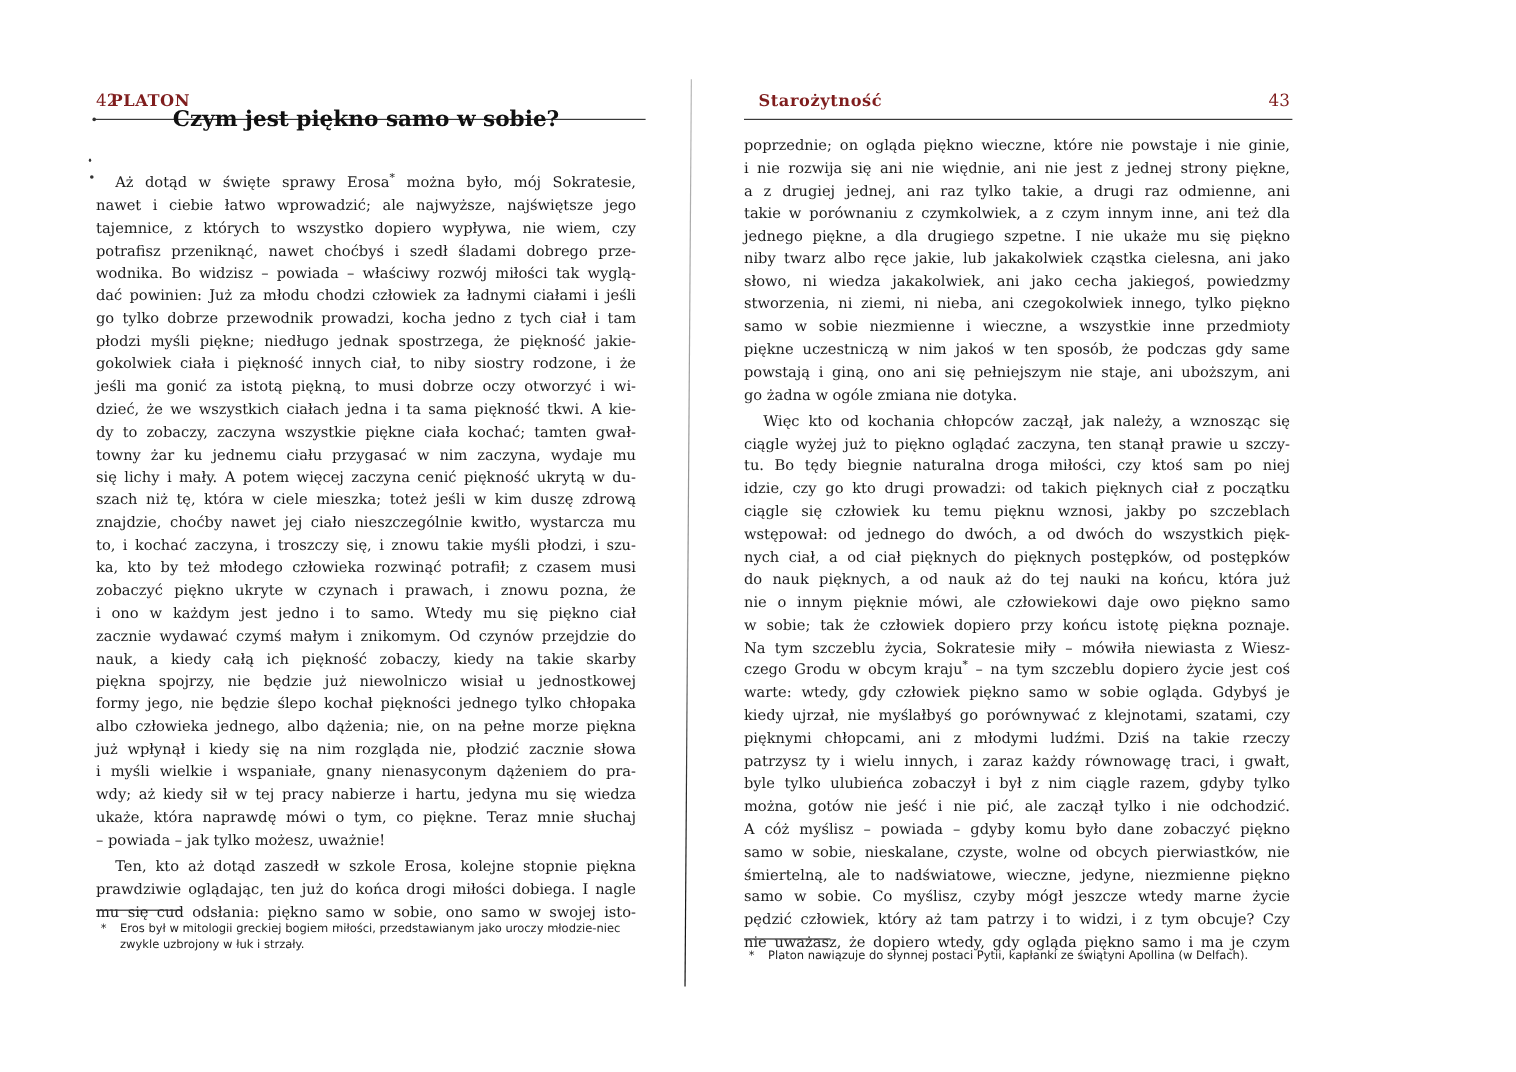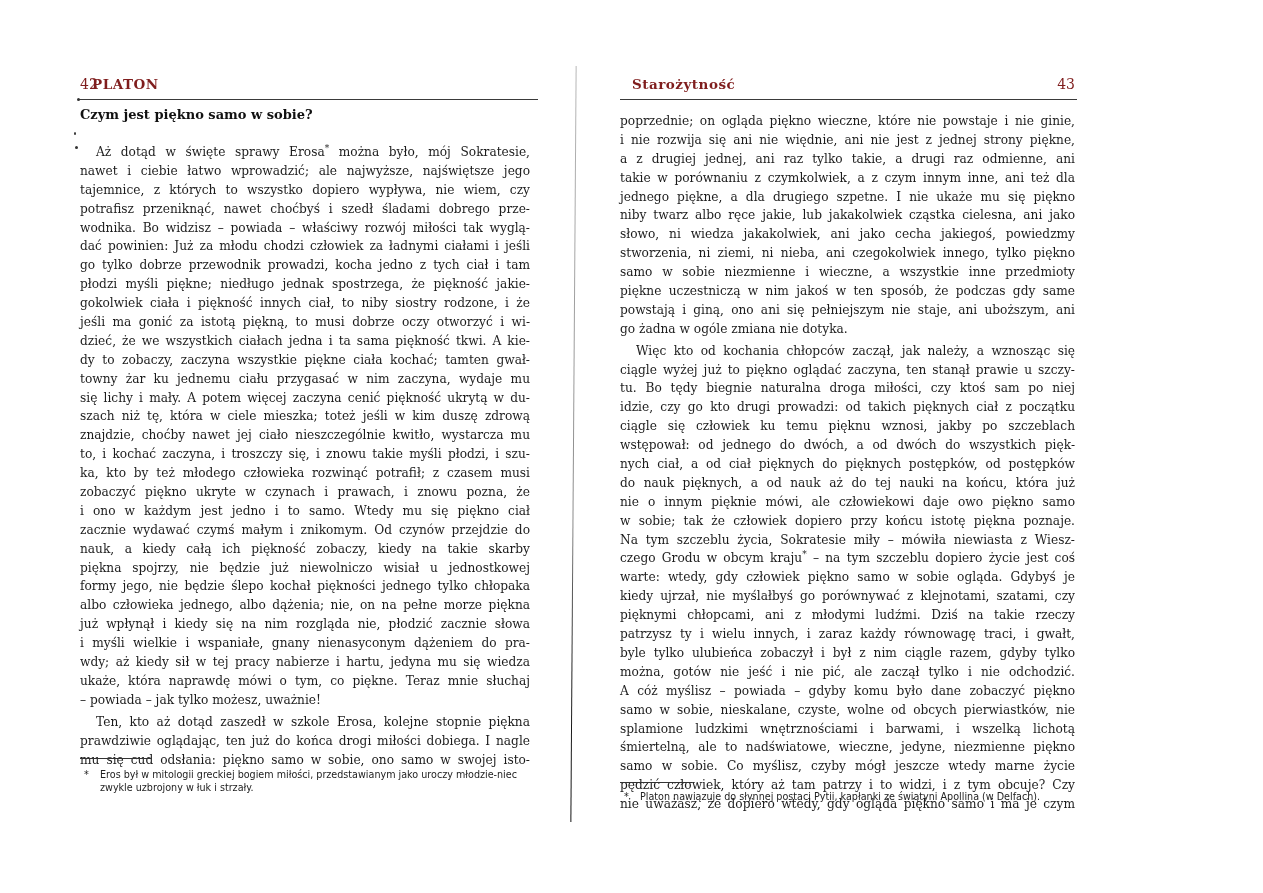--- a/index.html
+++ b/index.html
@@ -39,24 +39,25 @@
     position: absolute;
     top: 99px; left: 0; right: 0;
     height: 0;
     border-top: 1.4px solid #3a3a3a;
   }
   .page.left .rule { left: -2px; right: -8px; }
   .page.right .rule { left: 0; right: -2px; }
 
   .heading {
     position: absolute;
-    top: 107px; left: 0; right: 0;
+    top: 89px; left: 0; right: 0;
+    text-align: center;
     font-family: "DejaVu Serif", serif;
     font-weight: bold;
-    font-size: 13px;
+    font-size: 18px;
     color: #111;
   }
 
   .body {
     position: absolute;
     left: 0; right: 0;
     font-size: 12.2px;
     line-height: 18.9px;
     text-align: justify;
   }
@@ -192,21 +193,20 @@
       <span class="line"><span>Na tym szczeblu życia, Sokratesie miły – mówiła niewiasta z Wiesz-</span></span>
       <span class="line"><span>czego Grodu w obcym kraju</span><sup class="star">*</sup><span> – na tym szczeblu dopiero życie jest coś</span></span>
       <span class="line"><span>warte: wtedy, gdy człowiek piękno samo w sobie ogląda. Gdybyś je</span></span>
       <span class="line"><span>kiedy ujrzał, nie myślałbyś go porównywać z klejnotami, szatami, czy</span></span>
       <span class="line"><span>pięknymi chłopcami, ani z młodymi ludźmi. Dziś na takie rzeczy</span></span>
       <span class="line"><span>patrzysz ty i wielu innych, i zaraz każdy równowagę traci, i gwałt,</span></span>
       <span class="line"><span>byle tylko ulubieńca zobaczył i był z nim ciągle razem, gdyby tylko</span></span>
       <span class="line"><span>można, gotów nie jeść i nie pić, ale zaczął tylko i nie odchodzić.</span></span>
       <span class="line"><span>A cóż myślisz – powiada – gdyby komu było dane zobaczyć piękno</span></span>
       <span class="line"><span>samo w sobie, nieskalane, czyste, wolne od obcych pierwiastków, nie</span></span>
-      <span class="line"><span>splamione ludzkimi wnętrznościami i barwami, i wszelką lichotą</span></span>
       <span class="line"><span>śmiertelną, ale to nadświatowe, wieczne, jedyne, niezmienne piękno</span></span>
       <span class="line"><span>samo w sobie. Co myślisz, czyby mógł jeszcze wtedy marne życie</span></span>
       <span class="line"><span>pędzić człowiek, który aż tam patrzy i to widzi, i z tym obcuje? Czy</span></span>
       <span class="line"><span>nie uważasz, że dopiero wtedy, gdy ogląda piękno samo i ma je czym</span></span>
     </div>
   <div class="fnrule"></div>
   <div class="footnote">
     <span class="mark">*</span>
     <span class="txt">Platon nawiązuje do słynnej postaci Pytii, kapłanki ze świątyni Apollina (w Delfach).</span>
   </div>

